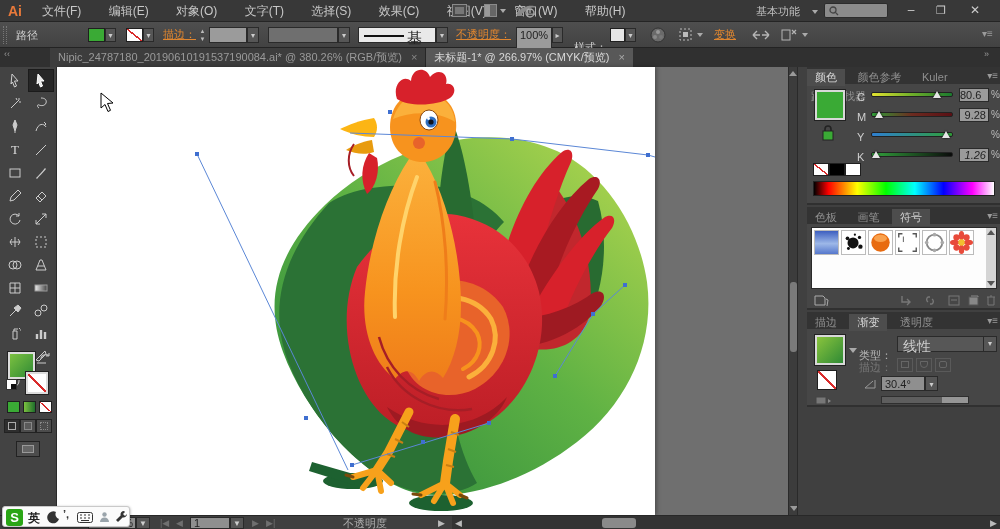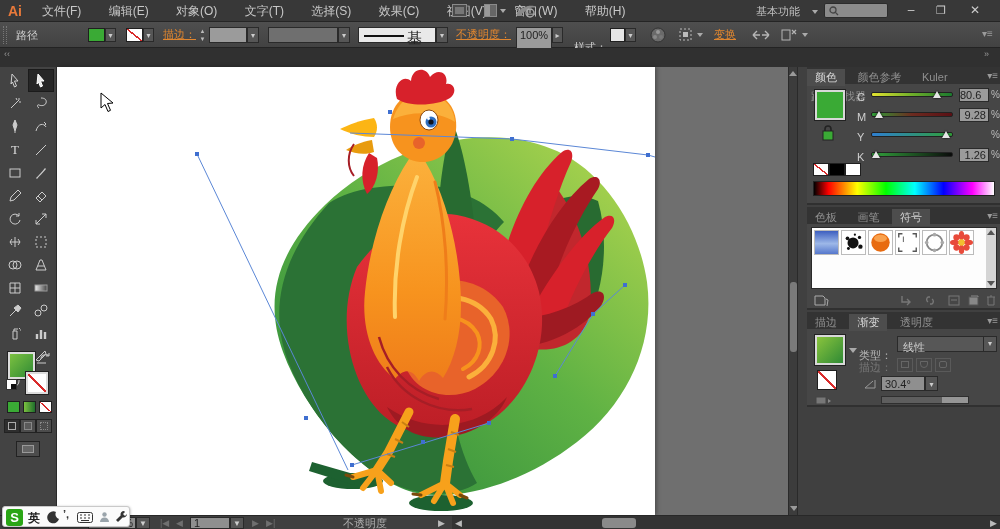--- a/index.html
+++ b/index.html
@@ -111,20 +111,30 @@
   <svg class="abs" style="left:780px;top:5px;" width="18" height="16" viewBox="0 0 18 16">
       <rect x="2" y="3" width="8" height="10" fill="none" stroke="#b5b5b5"></rect>
       <path d="M12 3 L16 7 M16 3 L12 7" stroke="#b5b5b5" stroke-width="1.2"></path>
     </svg>
   <div class="abs" style="left:802px;top:11px;width:0;height:0;border-left:3px solid transparent;border-right:3px solid transparent;border-top:4px solid #aaa;"></div>
   <div class="abs gray-ico" style="left:982px;top:6px;">▾≡</div>
 </div>
 
 <div class="abs" style="left:0;top:48px;width:1000px;height:19px;background:#303030;">
   <span class="abs" style="left:4px;top:1px;color:#999;font-size:9px;">‹‹</span>
+  <div class="abs" style="left:50px;top:0;height:19px;">
+    <div class="doc-tab" style="background:#3d3d3d;color:#9a9a9a;border-right:1px solid #262626;">
+      <span>Nipic_24787180_20190610191537190084.ai* @ 380.26% (RGB/预览)</span>
+      <span style="margin-left:6px;color:#888;">×</span>
+    </div>
+    <div class="doc-tab" style="background:#585858;color:#d8d8d8;">
+      <span>未标题-1* @ 266.97% (CMYK/预览)</span>
+      <span style="margin-left:6px;color:#aaa;">×</span>
+    </div>
+  </div>
   <span class="abs" style="left:984px;top:1px;color:#999;font-size:9px;">»</span>
 </div>
 
 <div class="abs" style="left:0;top:67px;width:57px;height:448px;background:#434343;border-right:1px solid #2c2c2c;">
   <div class="abs" style="left:2px;top:2px;width:53px;display:flex;flex-wrap:wrap;" id="toolgrid">
       <svg width="0" height="0">
         <defs>
           <linearGradient id="gt">
             <stop offset="0" stop-color="#eee"></stop>
             <stop offset="1" stop-color="#444"></stop>
@@ -444,21 +454,21 @@
       <span class="slider-letter">Y</span>
       <div class="track" style="left:14px;width:82px;background:linear-gradient(90deg,#2f7fd0,#2f9e37);"></div>
       <div class="thumb" style="left:85px;"></div>
       <span class="field abs" style="left:102px;top:1px;width:30px;height:14px;line-height:13px;text-align:right;padding-right:8px;margin-left:48px;">91.64</span>
       <span class="pct abs" style="left:134px;top:2px;">%</span>
     </div>
     <div class="abs" style="left:50px;top:80px;width:142px;height:18px;">
       <span class="slider-letter">K</span>
       <div class="track" style="left:14px;width:82px;background:linear-gradient(90deg,#33a23d,#0a0a0a);"></div>
       <div class="thumb" style="left:15px;"></div>
-      <span class="field abs" style="left:102px;top:1px;width:30px;height:14px;line-height:13px;text-align:right;padding-right:2px;">1.26</span>
+      <span class="field abs" style="left:102px;top:1px;width:30px;height:14px;line-height:13px;text-align:right;padding-right:2px;font-style:italic;">1.26</span>
       <span class="pct abs" style="left:134px;top:2px;">%</span>
     </div>
 
     <div class="abs swatchbox none-slash" style="left:6px;top:96px;width:16px;height:13px;"></div>
     <div class="abs swatchbox" style="left:22px;top:96px;width:16px;height:13px;background:#000;"></div>
     <div class="abs swatchbox" style="left:38px;top:96px;width:16px;height:13px;background:#fff;"></div>
     <div class="abs" style="left:6px;top:114px;width:182px;height:15px;border:1px solid #222;background:linear-gradient(90deg,#000 0%,#f00 8%,#ff0 24%,#0f0 40%,#0ff 56%,#00f 72%,#f0f 88%,#fff 100%);"></div>
   </div>
 
   <div class="abs" style="left:9px;top:140px;width:194px;height:103px;background:#464646;border-bottom:2px solid #303030;">
@@ -548,21 +558,21 @@
       <span class="paneltab">描边</span>
       <span class="paneltab active">渐变</span>
       <span class="paneltab">透明度</span>
       <span class="abs gray-ico" style="right:3px;top:3px;">▾≡</span>
     </div>
     <div class="abs swatchbox" style="left:8px;top:23px;width:30px;height:30px;background:linear-gradient(135deg,#8ac43d,#2f8a35);border:2px solid #d8d8d8;outline:1px solid #222;"></div>
     <div class="abs" style="left:42px;top:36px;width:0;height:0;border-left:4px solid transparent;border-right:4px solid transparent;border-top:5px solid #aaa;"></div>
     <div class="abs swatchbox none-slash" style="left:10px;top:58px;width:20px;height:20px;background-color:#7cc140;"></div>
     <span class="abs txt small" style="left:52px;top:32px;color:#b8b8b8;text-align:right;">类型：</span>
     <div class="abs" style="left:90px;top:24px;width:100px;height:16px;background:#575757;border:1px solid #2a2a2a;">
-      <span style="font-size:11px;color:#ccc;padding-left:5px;line-height:15px;display:inline-block;">线性</span>
+      <span style="font-size:14px;color:#ccc;padding-left:5px;line-height:15px;display:inline-block;">线性</span>
       <span class="abs ddbtn" style="right:0;top:0;width:13px;height:14px;line-height:14px;border:none;border-left:1px solid #2a2a2a;">▾</span>
     </div>
     <span class="abs txt small" style="left:52px;top:44px;color:#777;">描边：</span>
     <div class="abs" style="left:90px;top:46px;width:16px;height:14px;border:1px solid #5a5a5a;">
         <div style="width:8px;height:7px;border:1px solid #666;margin:2px auto;"></div>
       </div>
     <div class="abs" style="left:109px;top:46px;width:16px;height:14px;border:1px solid #5a5a5a;">
         <div style="width:8px;height:7px;border:1px solid #666;margin:2px auto;border-radius:0 0 4px 4px;"></div>
       </div>
     <div class="abs" style="left:128px;top:46px;width:16px;height:14px;border:1px solid #5a5a5a;">

